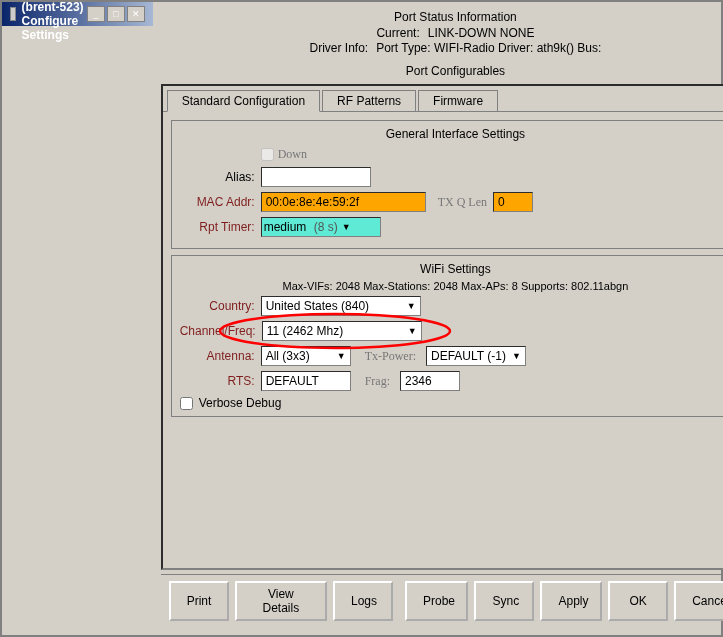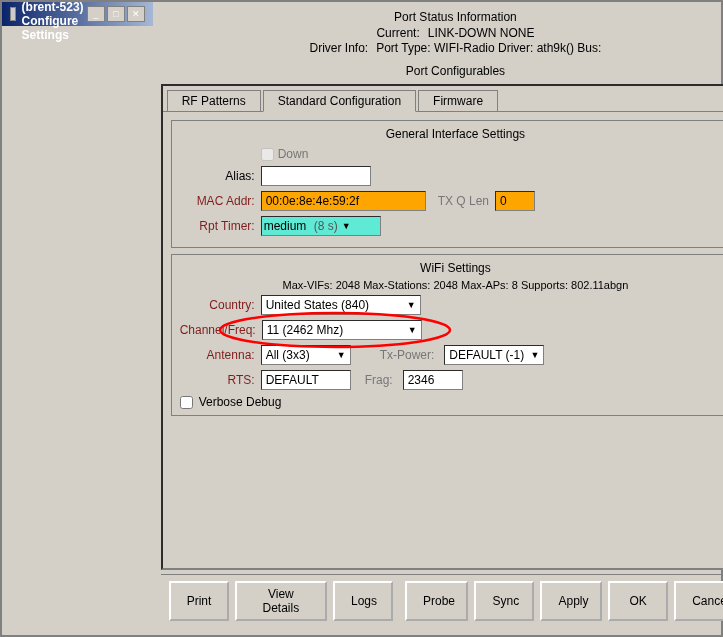--- a/index.html
+++ b/index.html
@@ -338,20 +338,21 @@
       margin-top: 4px;
     }
     .port-configurables-title {
       text-align: center;
       font-size: 12px;
       margin-bottom: 2px;
     }
     .inline-label {
       font-size: 12px;
       color: #777;
+      font-family: Liberation Serif, serif;
     }
   </style>
 </head>
 <body>
 
 <div class="window">
 
   <div class="titlebar">
     <div class="titlebar-left">
       <div class="titlebar-icon"></div>
@@ -375,25 +376,25 @@
       <div class="row">
         <span class="label-text">Driver Info:</span>
         <span class="value-text">Port Type: WIFI-Radio   Driver: ath9k()  Bus:</span>
       </div>
     </div>
 
     <div class="port-configurables-title">Port Configurables</div>
 
     <div class="tabs-container">
       <div class="tabs-header">
+        <div class="tab active">
+          <span>Standard Configuration</span>
+        </div>
         <div class="tab">
           <span>RF Patterns</span>
-        </div>
-        <div class="tab active">
-          <span>Standard Configuration</span>
         </div>
         <div class="tab">
           <span>Firmware</span>
         </div>
       </div>
 
       <div class="tab-content">
 
 
         <div class="right-panel">
@@ -455,21 +456,21 @@
                 </div>
               </div>
             </div>
 
             <div class="field-row">
               <span class="field-label">Antenna:</span>
               <div class="antenna-select">
                 <span>All (3x3)</span>
                 <span class="select-arrow">▼</span>
               </div>
-              <span class="inline-label" style="margin-left:23px;color:#777">Tx-Power:</span>
+              <span class="inline-label" style="margin-left:8px;color:#777">Tx-Power:</span>
               <div class="txpower-select" style="margin-left:4px">
                 <span>DEFAULT (-1)</span>
                 <span class="select-arrow">▼</span>
               </div>
             </div>
 
             <div class="field-row">
               <span class="field-label">RTS:</span>
               <input type="text" class="rts-field" value="DEFAULT" style="">
               <span class="inline-label" style="margin-left:8px;color:#777">Frag:</span>

